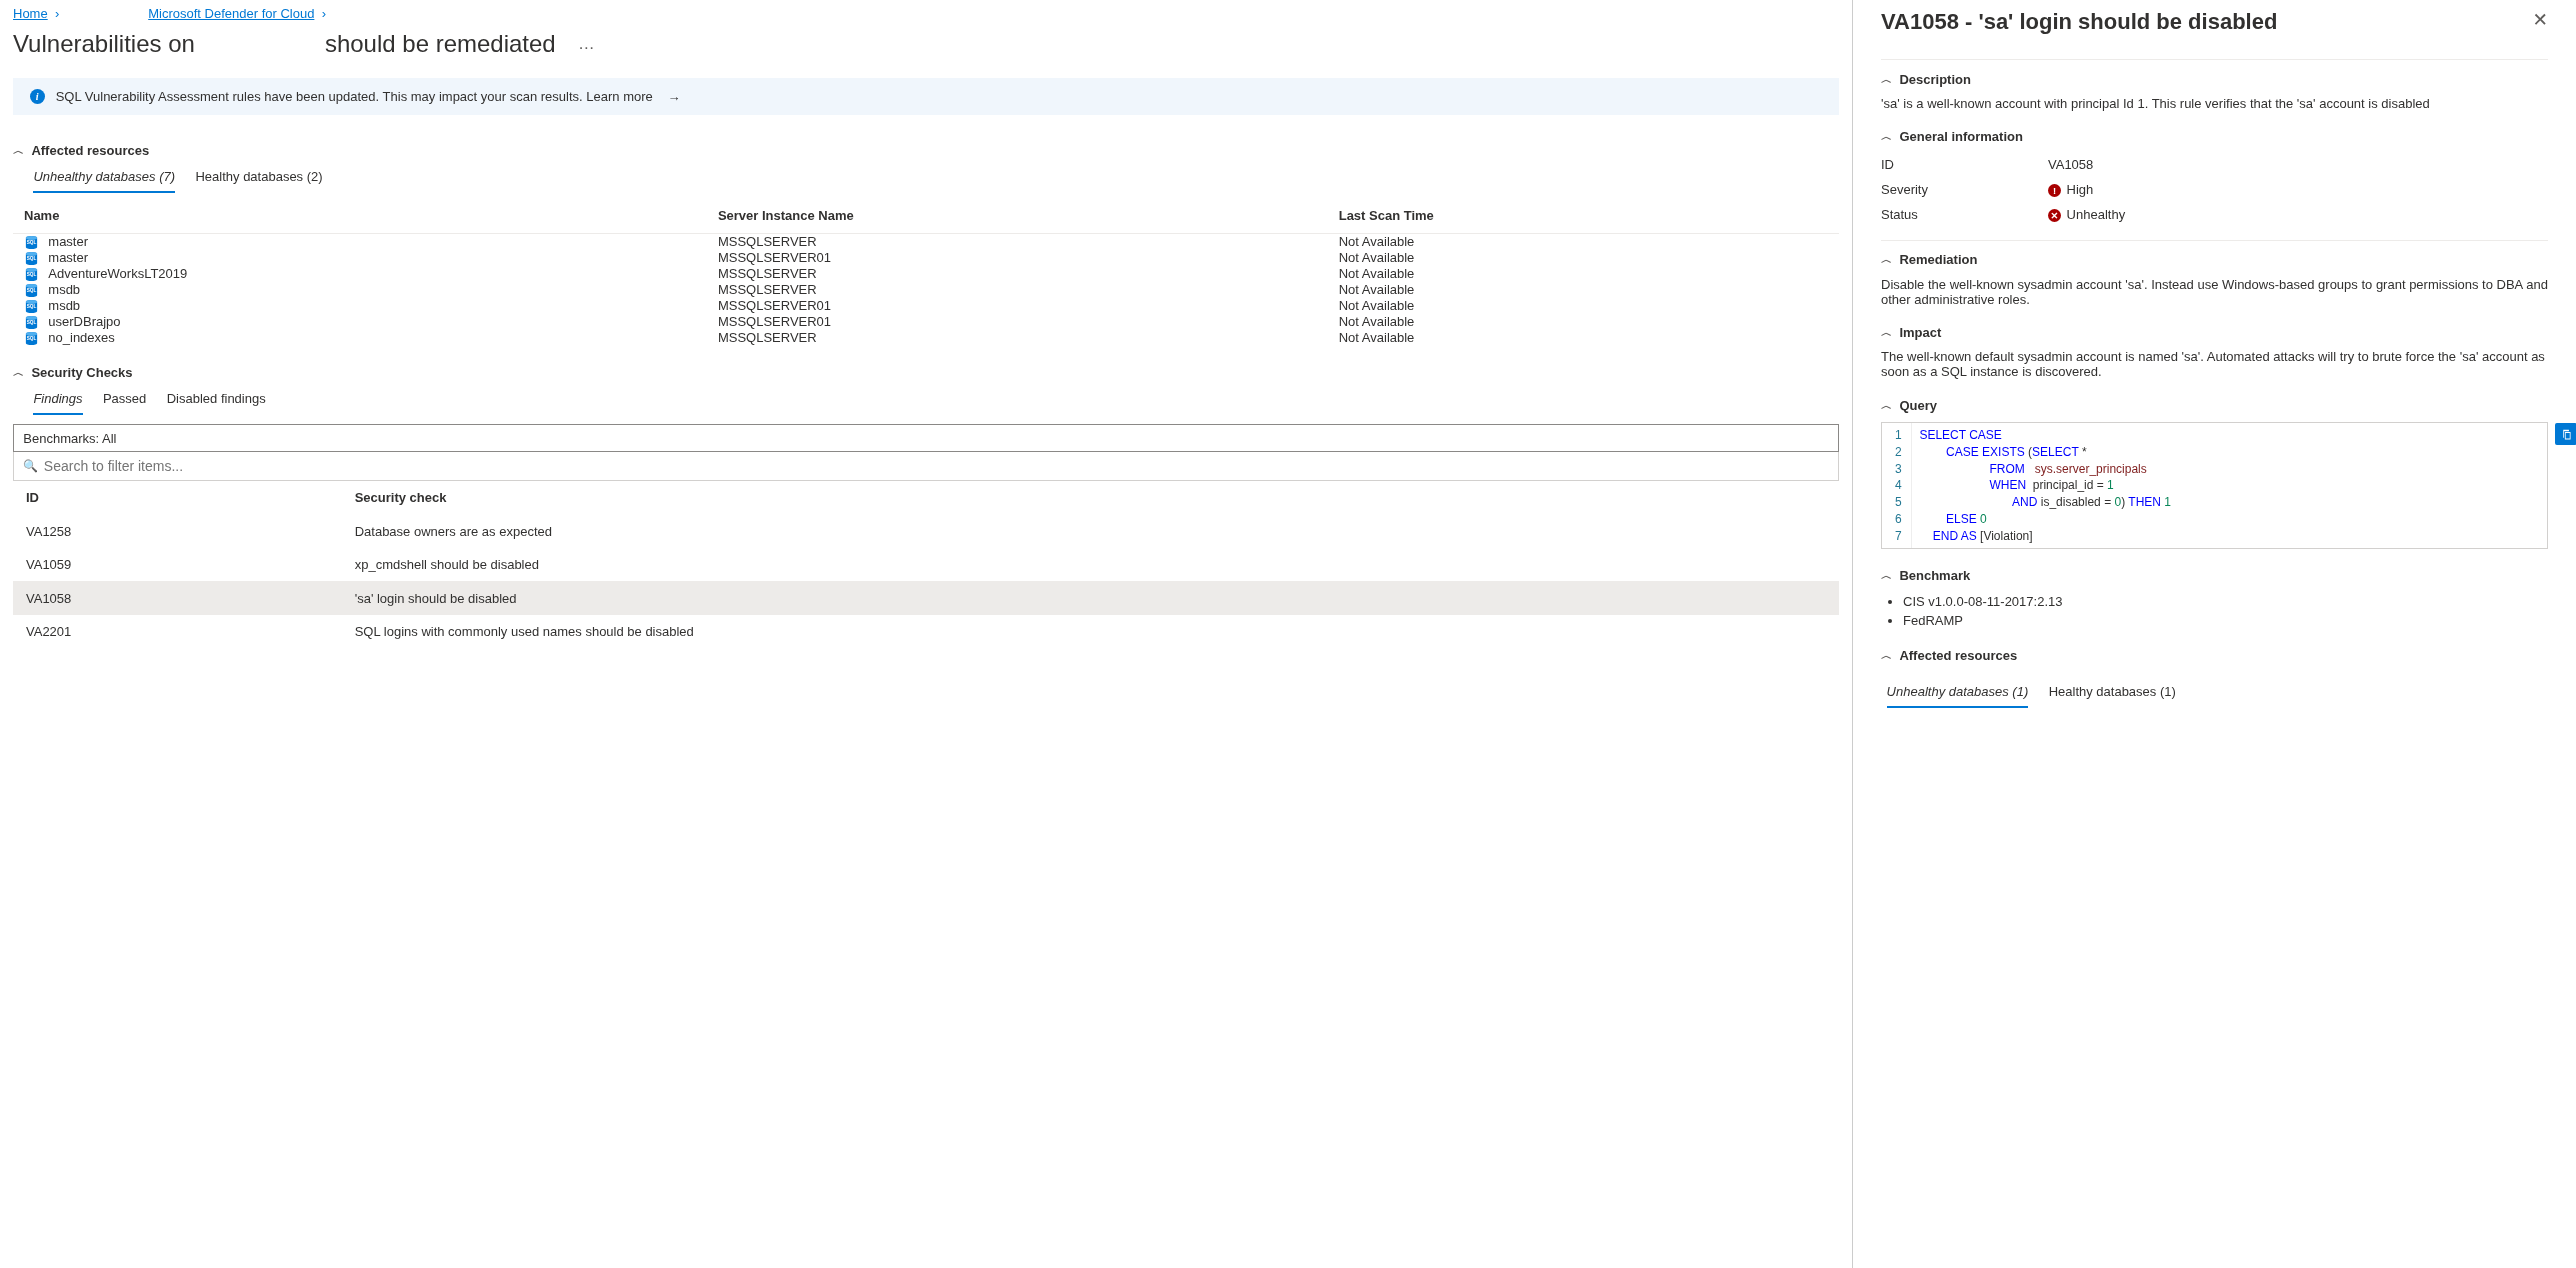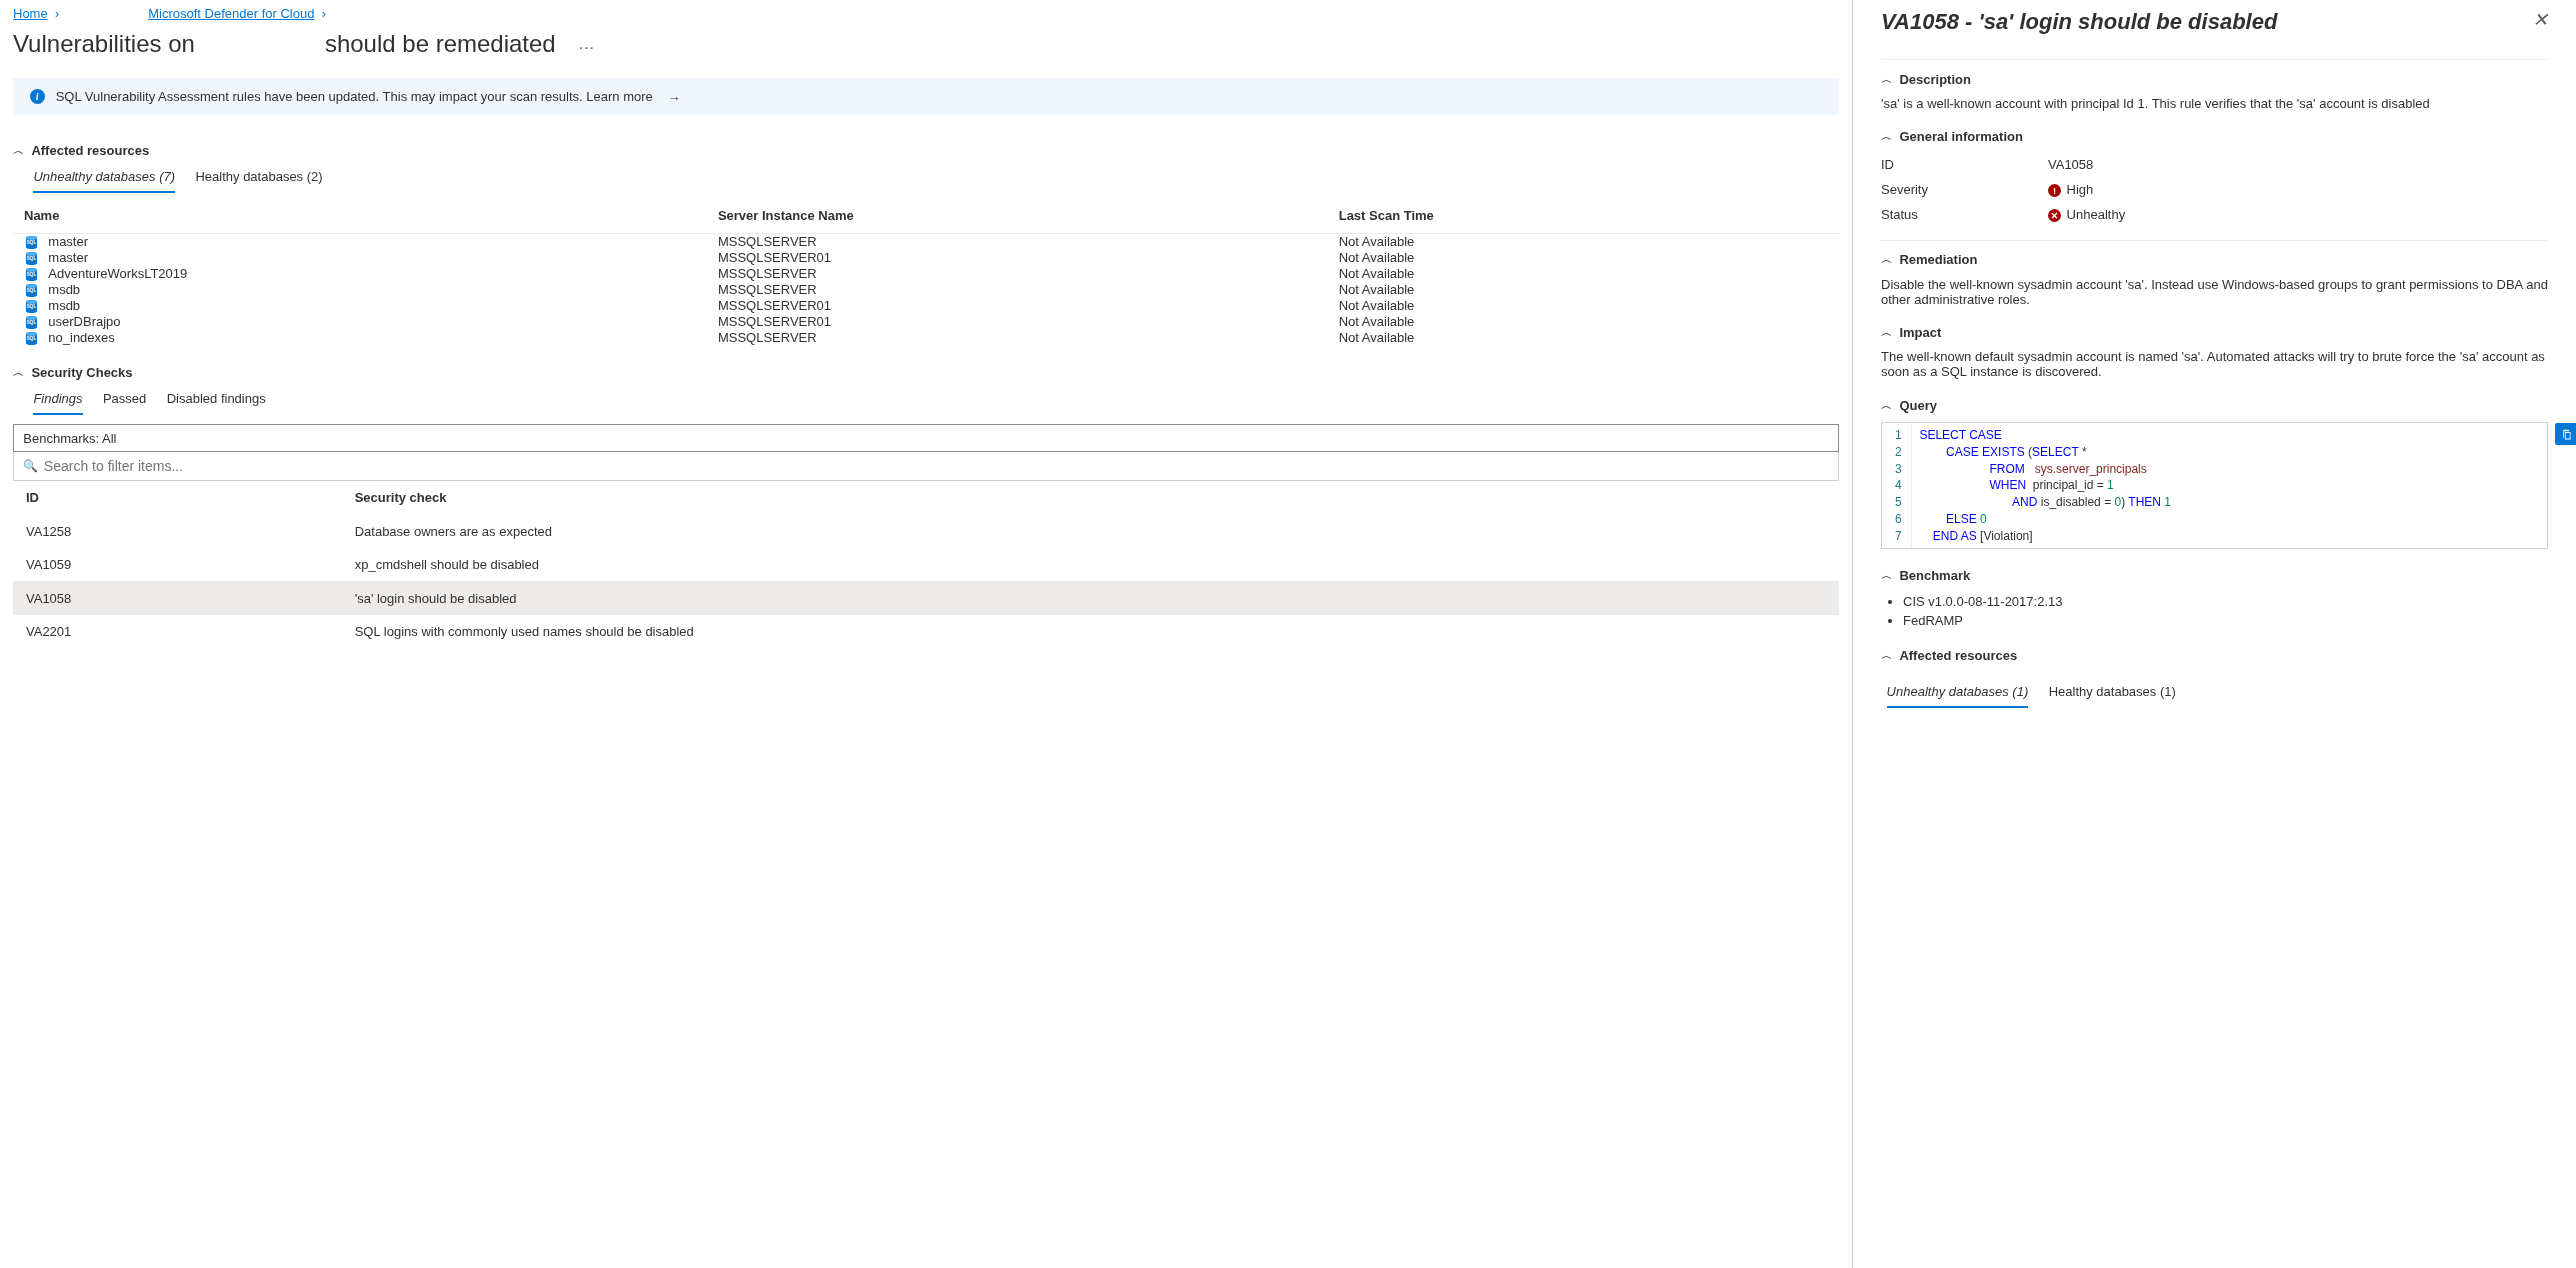--- a/index.html
+++ b/index.html
@@ -39,21 +39,21 @@
 .search-box input { border: none; outline: none; flex: 1; font-size: 14px; }
 .search-icon { font-size: 12px; }
 
 .findings-table { width: 100%; border-collapse: collapse; margin-top: 0; }
 .findings-table th { text-align: left; font-weight: 600; padding: 9.3px 13px; }
 .findings-table td { padding: 9.3px 13px; }
 .findings-table tr.row { border-bottom: none; }
 .findings-table tr.selected { background: #edebe9; }
 
 
-.rp-header { display: flex; justify-content: space-between; align-items: flex-start; padding: 9.3px 0 18.5px 0; font-style: italic; }
+.rp-header { display: flex; justify-content: space-between; align-items: flex-start; padding: 9.3px 0 18.5px 0; }
 .rp-title { font-size: 22px; font-weight: 600; }
 .close-btn { font-size: 18.5px; color: #605e5c; cursor: pointer; font-weight: 300; }
 hr.sep { border: none; border-top: 0.9px solid #edebe9; margin: 5.6px 0; }
 
 .rsec-h { display: flex; align-items: center; gap: 7.4px; font-weight: 600; padding: 5.6px 0; cursor: pointer; }
 .rsec-body { padding: 3.7px 0 13px 0; }
 
 .info-grid { display: grid; grid-template-columns: 167px 1fr; row-gap: 9.3px; padding-top: 3.7px; }
 .sev-icon { width: 13px; height: 13px; border-radius: 50%; background: #a80000; display: inline-flex; align-items: center; justify-content: center; color: #fff; font-size: 9.3px; font-weight: bold; margin-right: 5.6px; }
 .stat-icon { width: 13px; height: 13px; border-radius: 50%; background: #a80000; display: inline-flex; align-items: center; justify-content: center; color: #fff; font-size: 9.3px; font-weight: bold; margin-right: 5.6px; }

